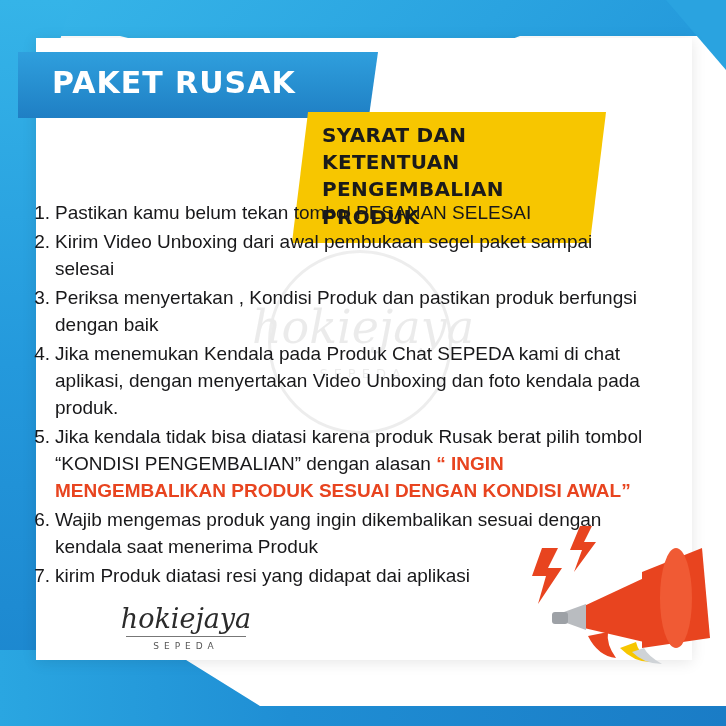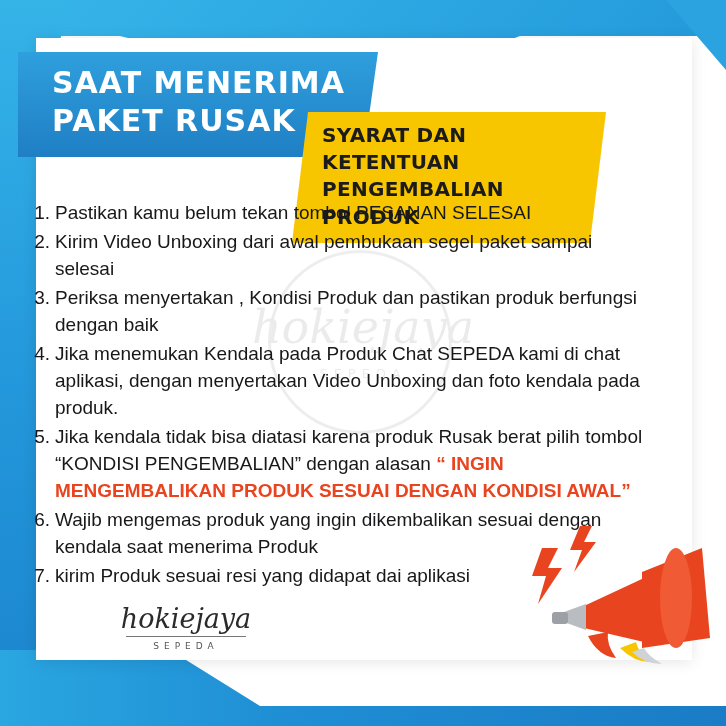--- a/index.html
+++ b/index.html
@@ -204,21 +204,20 @@
 
   <div class="card"></div>
 
   <div class="watermark">
     <div class="wm-circle"></div>
     <div class="wm-script">hokiejaya</div>
     <div class="wm-sub">SEPEDA</div>
   </div>
 
   <div class="headline">
-    <div class="headline-line">SAAT MENERIMA</div>
     <div class="headline-line">PAKET RUSAK</div>
   </div>
 
   <div class="badge">
     <div class="badge-inner">
       <div class="badge-line">SYARAT DAN KETENTUAN</div>
       <div class="badge-line">PENGEMBALIAN PRODUK</div>
     </div>
   </div>
 
@@ -242,21 +241,21 @@
     <div class="list-item">
       <div class="list-num">5.</div>
       <div class="list-text"><span>Jika kendala tidak bisa diatasi karena produk Rusak berat pilih tombol “KONDISI PENGEMBALIAN” dengan alasan </span><span class="hl">“ INGIN MENGEMBALIKAN PRODUK SESUAI DENGAN KONDISI AWAL”</span></div>
     </div>
     <div class="list-item">
       <div class="list-num">6.</div>
       <div class="list-text">Wajib mengemas produk yang ingin dikembalikan sesuai dengan kendala saat menerima Produk</div>
     </div>
     <div class="list-item">
       <div class="list-num">7.</div>
-      <div class="list-text">kirim Produk sesuai resi yang didapat dai aplikasi</div>
+      <div class="list-text">kirim Produk diatasi resi yang didapat dai aplikasi</div>
     </div>
   </div>
 
   <div class="logo">
     <div class="logo-script">hokiejaya</div>
     <div class="logo-rule"></div>
     <div class="logo-sub">SEPEDA</div>
   </div>
 
   <svg class="megaphone" viewBox="0 0 190 150">

